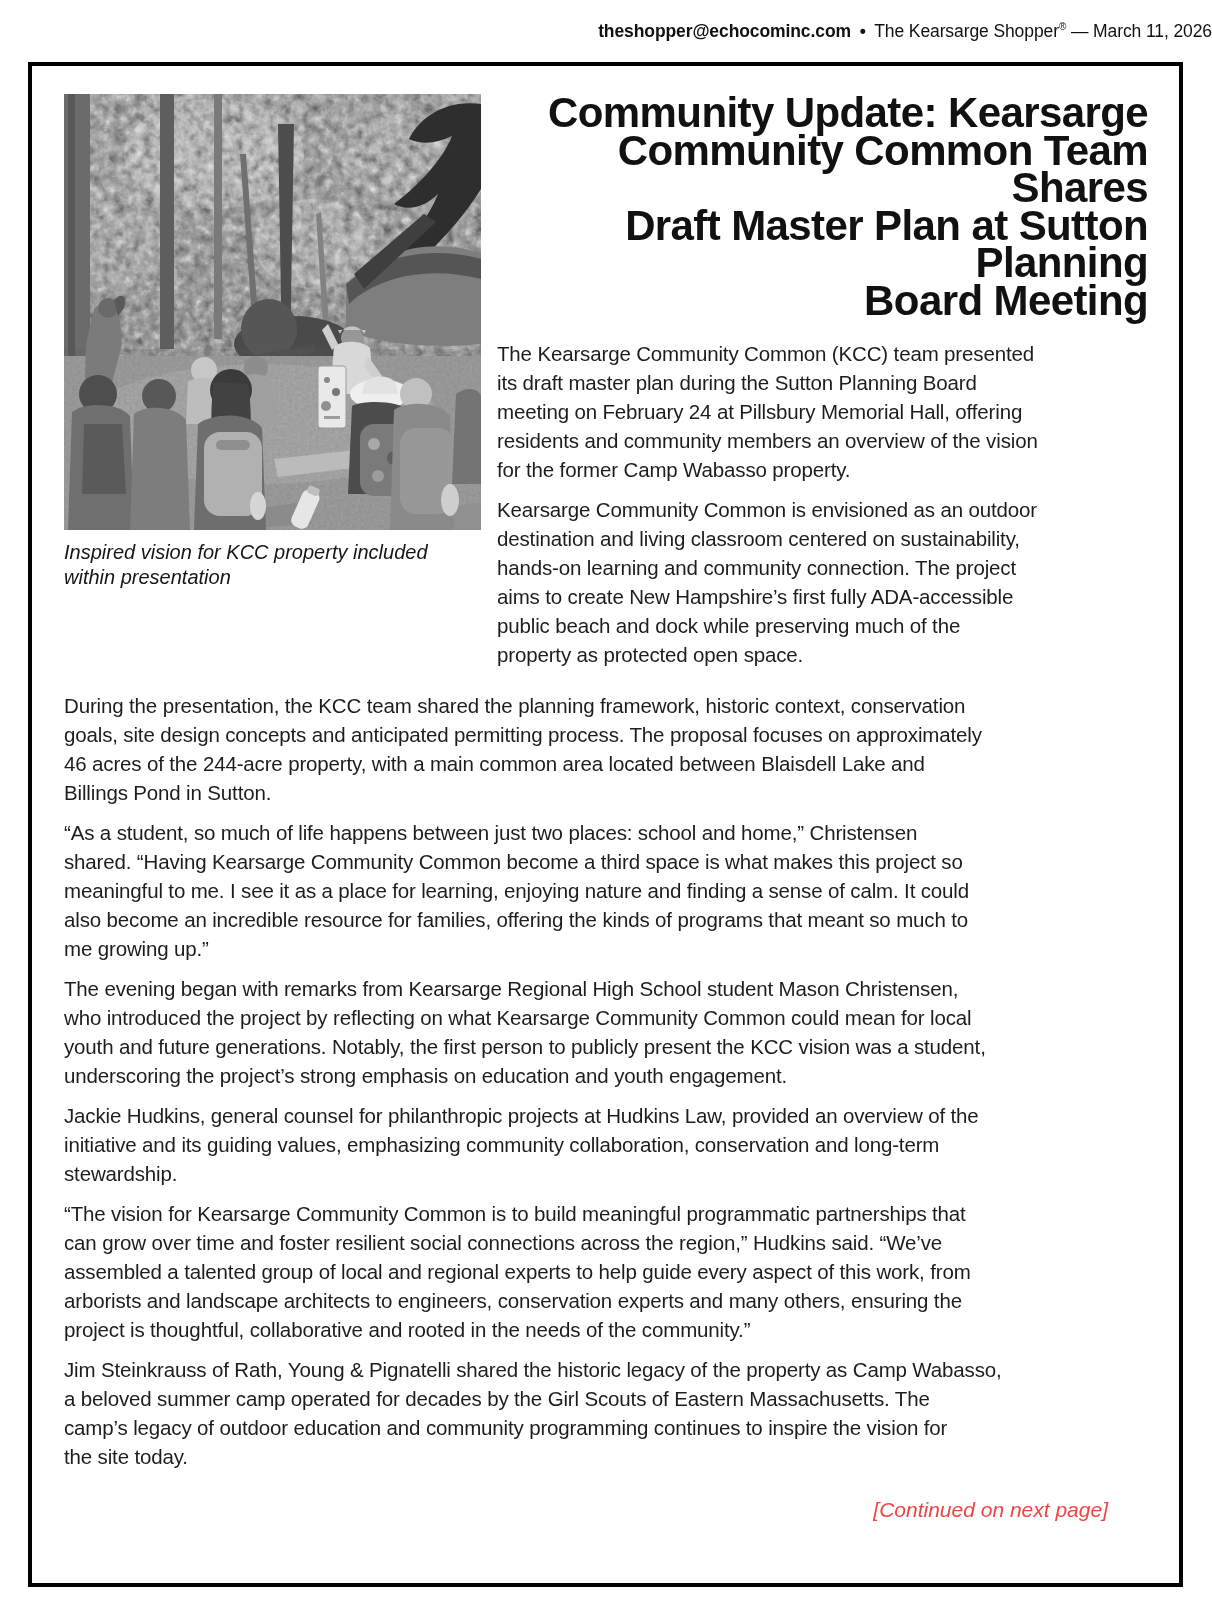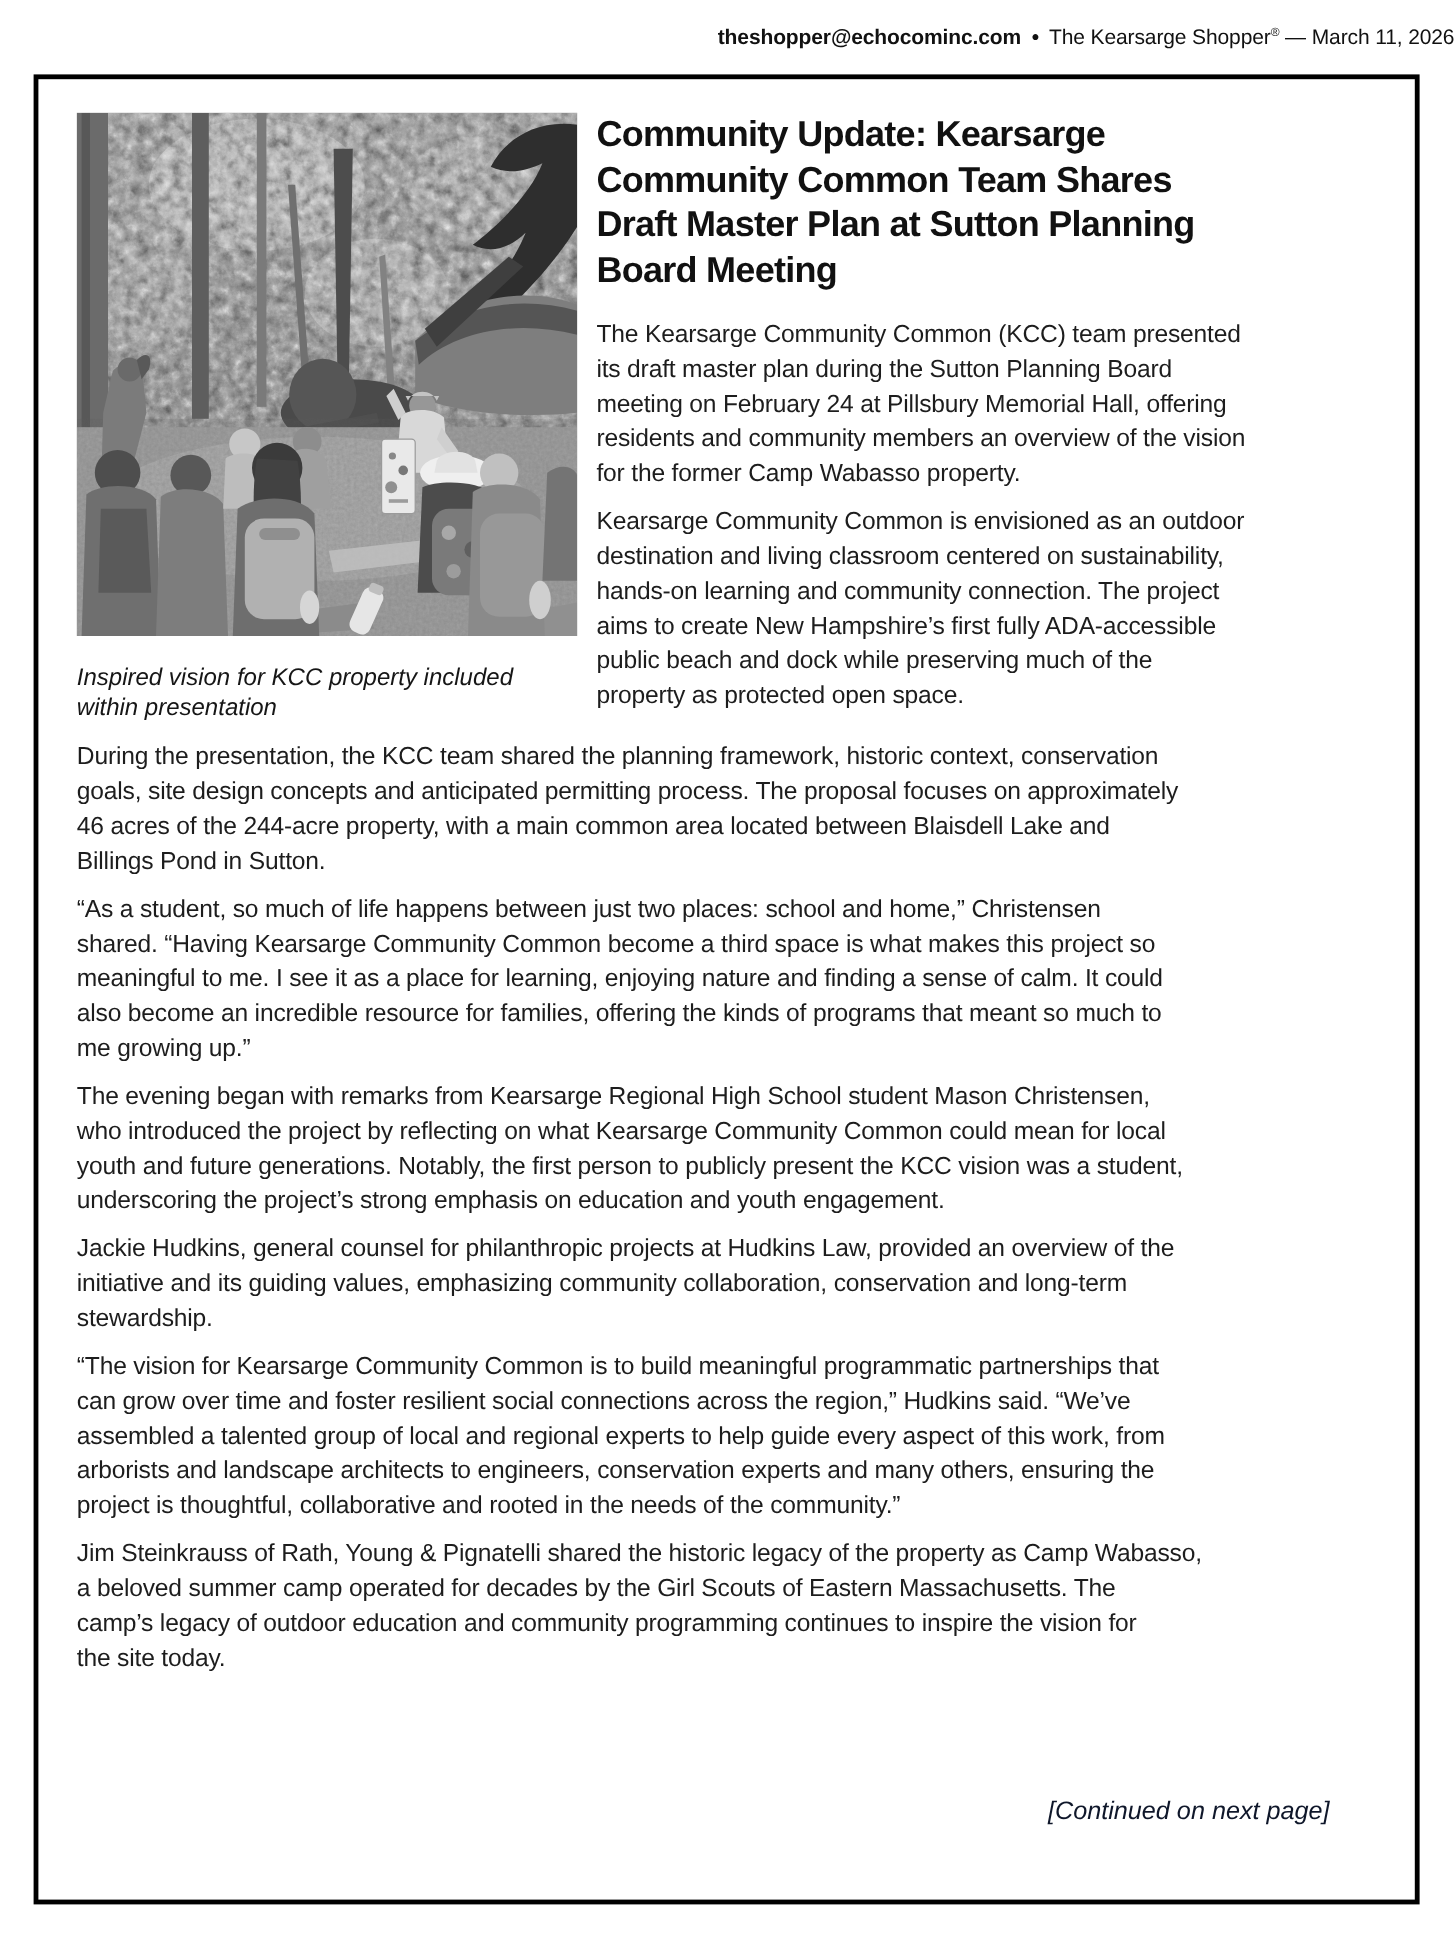--- a/index.html
+++ b/index.html
@@ -30,47 +30,47 @@
   .content{
     position:absolute;left:64px;top:94px;width:1084px;
   }
   .top-section{display:flex;gap:12px;}
   .photo-col{width:417px;flex:none;}
   .photo-wrap{width:417px;height:436px;overflow:hidden;background:#9a9a9a;}
   .photo-wrap svg{display:block;}
   .caption{
     font-style:italic;
     font-size:20px;line-height:25px;
-    margin-top:23px;
+    margin-top:10px;
     white-space:pre-line;
     color:#161616;
   }
   .right-col{flex:1;min-width:0;padding-left:4px;}
   .headline{
     font-weight:700;
-    font-size:30px;line-height:37.5px;
+    font-size:42px;line-height:37.5px;
     letter-spacing:-0.6px;
-    text-align:left;
+    text-align:right;
     white-space:pre-line;
     margin:0 0 20px 0;
     color:#111;
   }
   .para{
     font-size:20.5px;line-height:29px;
     letter-spacing:-0.15px;
     white-space:pre-line;
     margin:11px 0 11px 0;
     color:#1d1d1d;
   }
   .body-section{margin-top:11px;}
   .continued{
     position:absolute;top:1498px;right:104px;
     font-style:italic;
     font-size:21px;
-    color:#0f172a;
+    color:#ef4444;
   }
 </style>
 </head>
 <body>
 
 <div class="page">
 
   <div class="masthead">
     <span class="email">theshopper@echocominc.com</span>
     <span class="sep">•</span>

